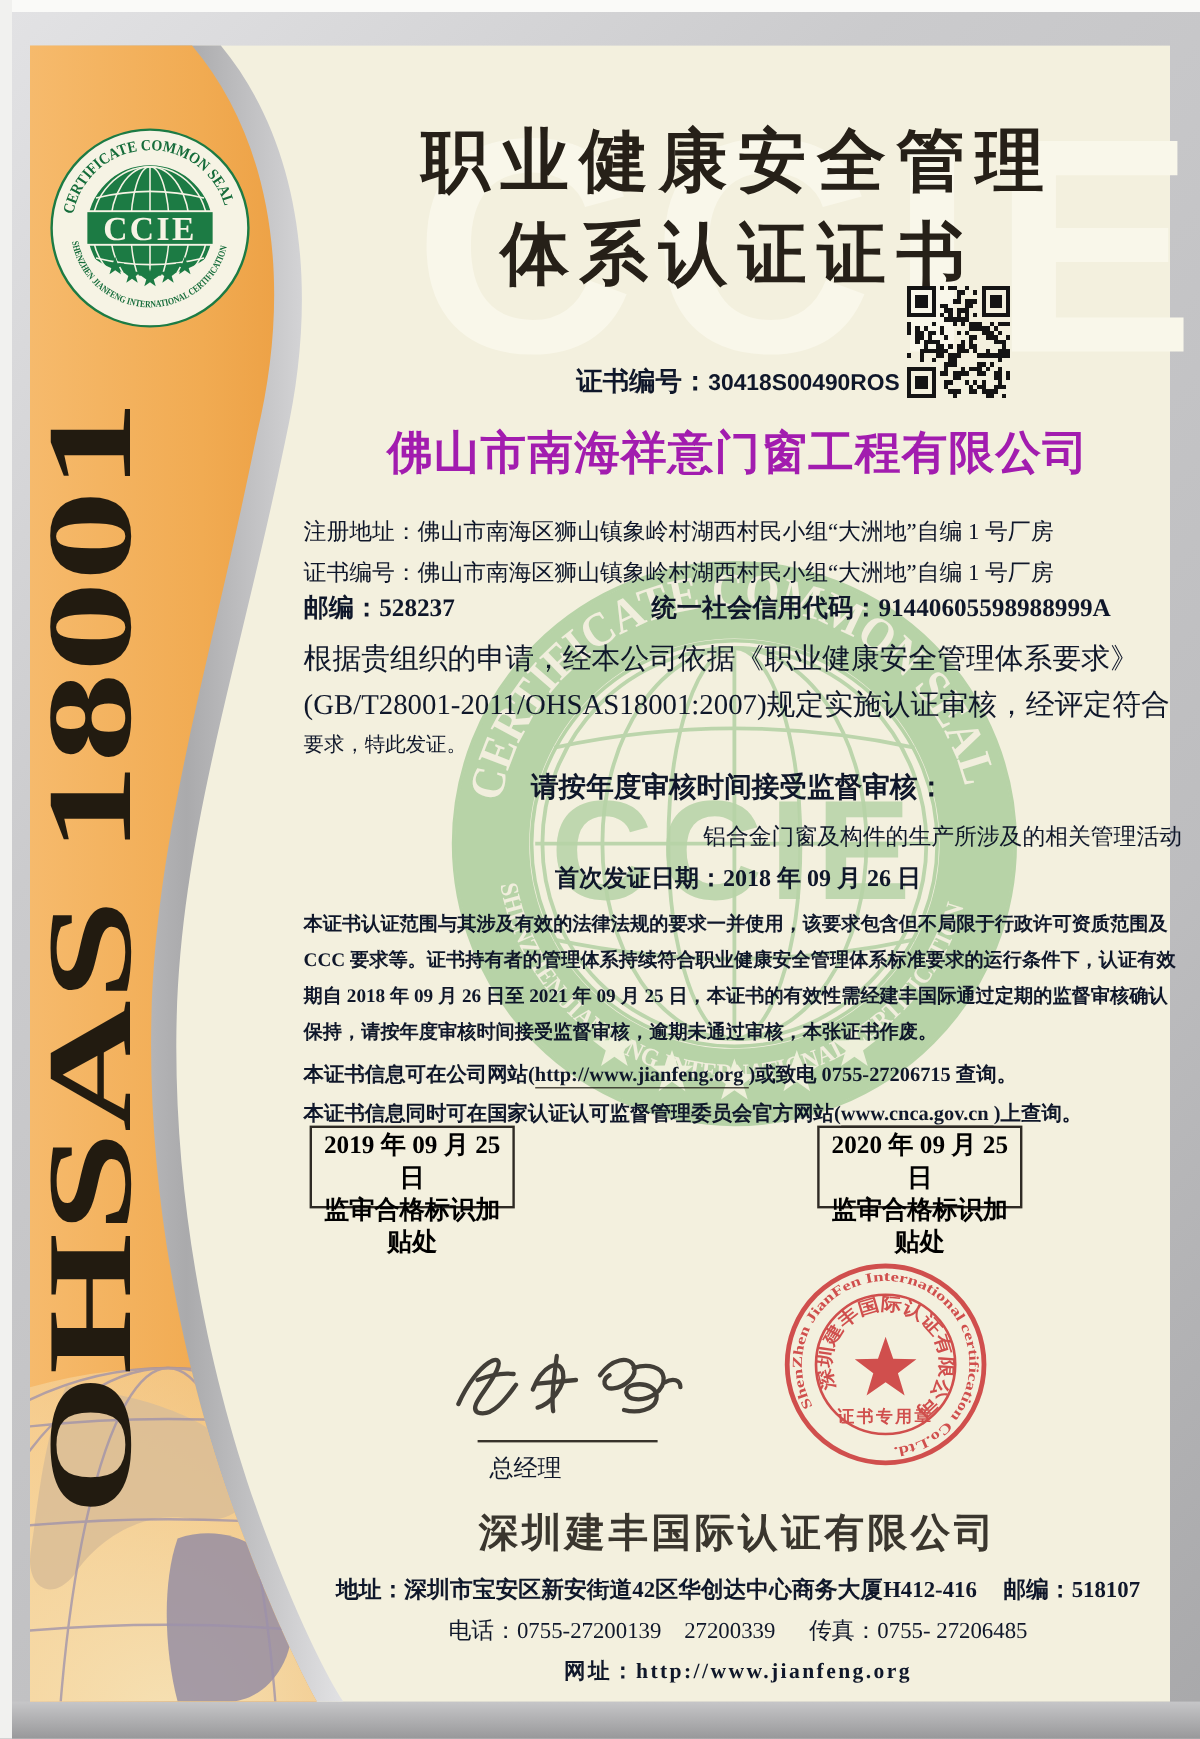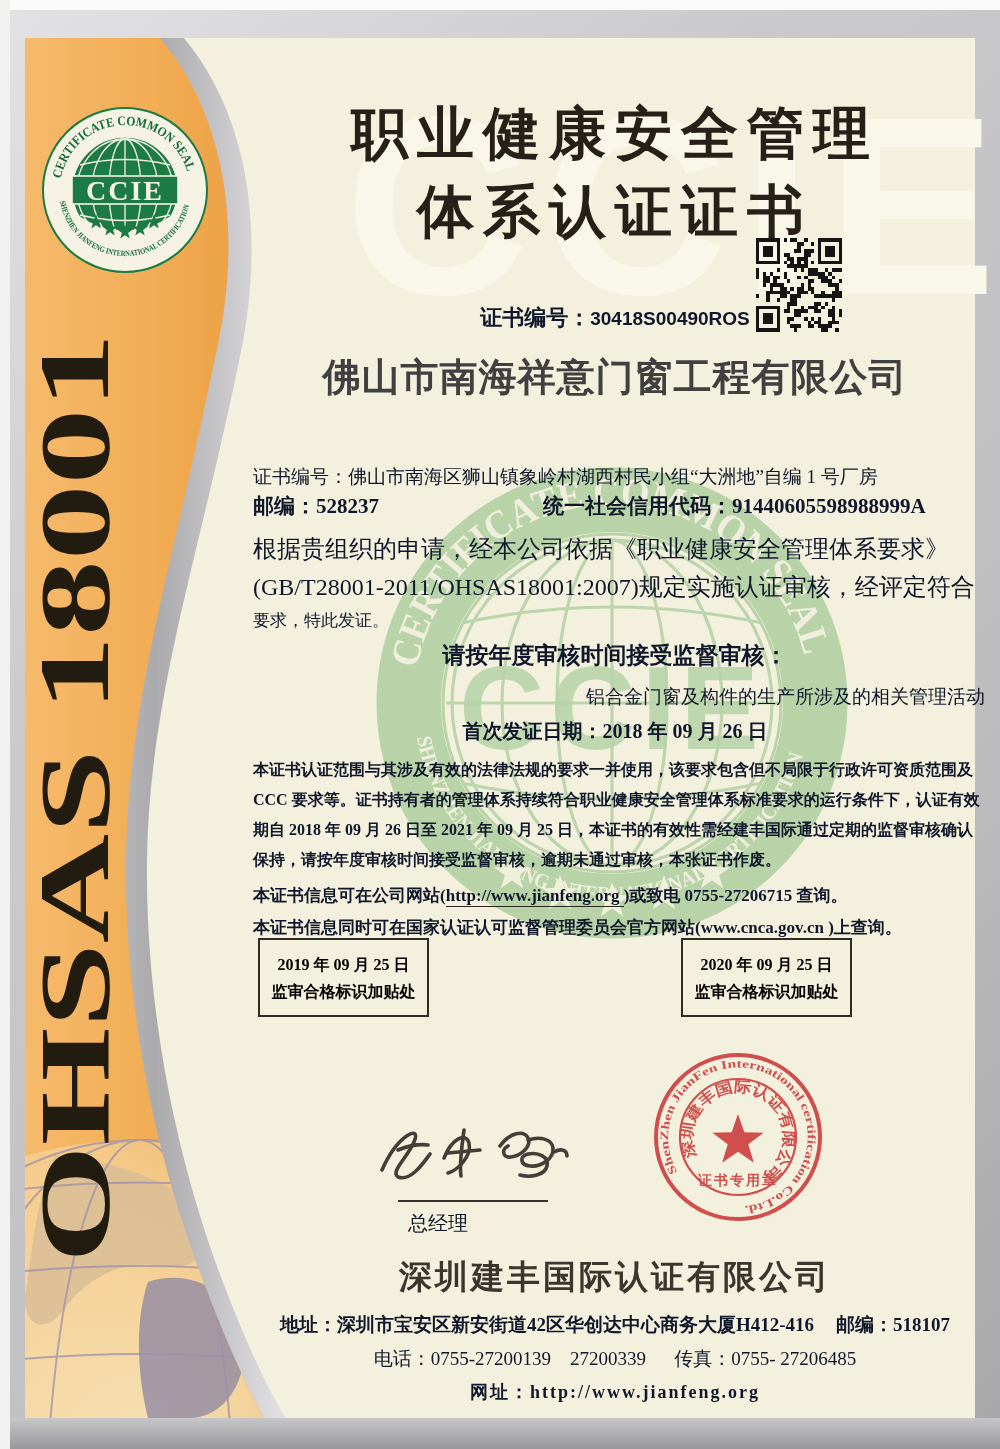--- a/index.html
+++ b/index.html
@@ -17,21 +17,21 @@
   #paper{position:absolute;left:25px;top:38px;width:950px;height:1380px;background:#f3f0de;}
   
   #ghost{position:absolute;left:345px;top:78px;width:660px;overflow:visible;white-space:nowrap;
          font-family:"Liberation Sans","DejaVu Sans",sans-serif;font-weight:bold;
          font-size:255px;letter-spacing:14px;color:#f9f7ea;z-index:1;line-height:1;}
   .row{position:absolute;white-space:nowrap;color:#0f172a;z-index:3;}
   .c{left:245px;width:740px;text-align:center;}
   .l{left:253px;text-align:left;}
   .title{font-size:57px;font-weight:bold;letter-spacing:9px;color:#262018;}
   .bx{position:absolute;width:167px;height:64px;border:2px solid #2e2a24;text-align:center;
-      font-size:16px;font-weight:600;padding-top:11px;line-height:27px;z-index:3;background:transparent;}
+      font-size:21px;font-weight:600;padding-top:1px;line-height:27px;z-index:3;background:transparent;}
   .u{border-bottom:1.6px solid #2a251d;padding-bottom:1px;}
   svg{overflow:visible;}
   .abs{position:absolute;}
 </style>
 </head>
 <body>
 
 <div id="page">
   <div class="frame"></div>
   <div class="frame-bottom"></div>
@@ -159,22 +159,25 @@
   </svg>
 
   
   <div class="row c title" style="top:96px;">职业健康安全管理</div>
   <div class="row c title" style="top:174px;">体系认证证书</div>
 
   <div class="row c" style="top:303px;font-size:22px;font-weight:600;">
     <span>证书编号：</span><span class="sans" style="font-size:19px;font-weight:bold;">30418S00490ROS</span>
   </div>
 
-  <div class="row c" style="top:352px;font-size:38px;font-weight:bold;letter-spacing:1px;color:#404040;">佛山市南海祥意门窗工程有限公司</div>
-
+  <div class="row c" style="top:352px;font-size:38px;font-weight:bold;letter-spacing:1px;color:#a21caf;">佛山市南海祥意门窗工程有限公司</div>
+
+  <div class="row l" style="top:430px;font-size:19px;">
+    <span>注册地址：</span><span>佛山市南海区狮山镇象岭村湖西村民小组“大洲地”自编 1 号厂房</span>
+  </div>
   <div class="row l" style="top:464px;font-size:19px;">
     <span>证书编号：</span><span>佛山市南海区狮山镇象岭村湖西村民小组“大洲地”自编 1 号厂房</span>
   </div>
 
   <div class="row" style="left:253px;top:492px;font-size:21px;font-weight:600;">
     <span>邮编：</span><span>528237</span>
   </div>
   <div class="row" style="left:543px;top:492px;font-size:21px;font-weight:600;">
     <span>统一社会信用代码：</span><span>91440605598988999A</span>
   </div>

